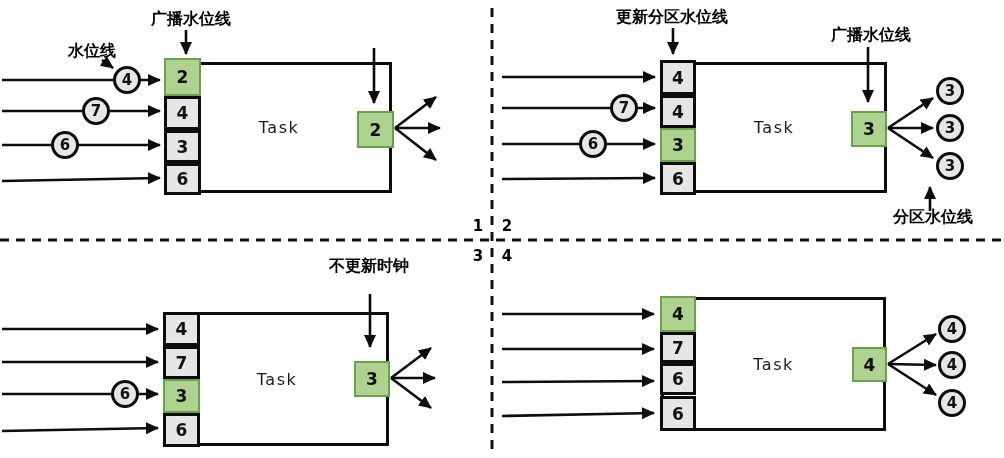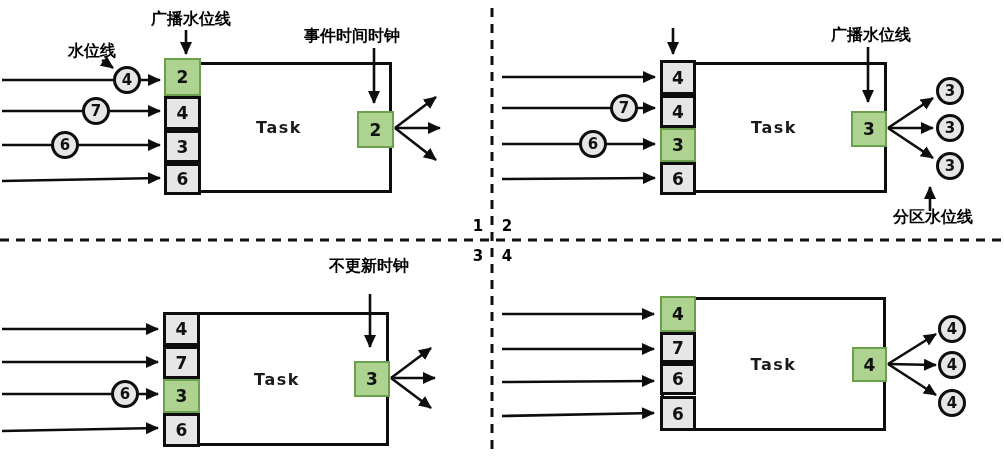--- a/index.html
+++ b/index.html
@@ -3,21 +3,21 @@
 <meta charset="utf-8">
 <style>
   html,body{margin:0;padding:0;background:#fff;}
   .canvas{position:relative;width:1004px;height:458px;background:#ffffff;overflow:hidden;
           font-family:"DejaVu Sans","Liberation Sans",sans-serif;}
   svg.layer{position:absolute;left:0;top:0;width:1004px;height:458px;}
   .ln{stroke:#0d0d0d;stroke-width:2.6;fill:none;marker-end:url(#ah);}
   .dash{stroke:#111;stroke-width:3;stroke-dasharray:9 7;fill:none;}
   .task{position:absolute;box-sizing:border-box;border:3px solid #0d0d0d;background:transparent;
         display:flex;align-items:center;justify-content:center;}
-  .task-label{font-weight:bold;font-size:16px;letter-spacing:1.5px;color:#1a1a1a;}
+  .task-label{font-weight:normal;font-size:16px;letter-spacing:1.5px;color:#1a1a1a;}
   .slot{position:absolute;box-sizing:border-box;border:3px solid #0d0d0d;background:#e7e6e6;
         display:flex;align-items:center;justify-content:center;font-weight:bold;font-size:17px;color:#111;}
   .slot.green{border:2px solid #6ba14c;background:#aed28f;}
   .outbox{position:absolute;box-sizing:border-box;border:2px solid #6ba14c;background:#aed28f;
           display:flex;align-items:center;justify-content:center;font-weight:bold;font-size:17px;color:#111;}
   .circle{position:absolute;width:28px;height:28px;box-sizing:border-box;border:3px solid #0d0d0d;
           border-radius:50%;background:#e7e6e6;display:flex;align-items:center;justify-content:center;
           font-weight:bold;font-size:15px;color:#111;}
   .ann{position:absolute;transform:translate(-50%,-50%);font-weight:bold;font-size:16px;color:#000;white-space:nowrap;}
   .qnum{position:absolute;transform:translate(-50%,-50%);font-weight:bold;font-size:15px;color:#000;}
@@ -90,35 +90,35 @@
   <div class="slot green" style="left:164px;top:58px;width:37px;height:38px">2</div>
   <div class="slot" style="left:164px;top:96px;width:37px;height:34px">4</div>
   <div class="slot" style="left:164px;top:130px;width:37px;height:33px">3</div>
   <div class="slot" style="left:164px;top:163px;width:37px;height:32px">6</div>
   <div class="outbox" style="left:357px;top:111px;width:37px;height:37px">2</div>
   <div class="circle" style="left:113px;top:66px">4</div>
   <div class="circle" style="left:82px;top:97px">7</div>
   <div class="circle" style="left:51px;top:131px">6</div>
   <div class="ann" style="left:92px;top:51px">水位线</div>
   <div class="ann" style="left:191px;top:19px">广播水位线</div>
-  <div class="ann" style="left:352px;top:36px">事件时间时钟</div>
 
   <div class="task" style="left:661px;top:62px;width:226px;height:131px">
     <span class="task-label">Task</span>
   </div>
   <div class="slot" style="left:660px;top:60px;width:36px;height:35px">4</div>
   <div class="slot" style="left:660px;top:95px;width:36px;height:33px">4</div>
   <div class="slot green" style="left:660px;top:128px;width:36px;height:34px">3</div>
   <div class="slot" style="left:660px;top:162px;width:36px;height:33px">6</div>
   <div class="outbox" style="left:851px;top:111px;width:36px;height:36px">3</div>
   <div class="circle" style="left:610px;top:94px">7</div>
   <div class="circle" style="left:579px;top:130px">6</div>
   <div class="circle" style="left:936px;top:77px">3</div>
   <div class="circle" style="left:936px;top:114px">3</div>
   <div class="circle" style="left:936px;top:152px">3</div>
+  <div class="ann" style="left:672px;top:17px">更新分区水位线</div>
   <div class="ann" style="left:871px;top:35px">广播水位线</div>
   <div class="ann" style="left:933px;top:217px">分区水位线</div>
 
   <div class="task" style="left:165px;top:312px;width:224px;height:134px">
     <span class="task-label">Task</span>
   </div>
   <div class="slot" style="left:163px;top:312px;width:37px;height:34px">4</div>
   <div class="slot" style="left:163px;top:346px;width:37px;height:33px">7</div>
   <div class="slot green" style="left:163px;top:379px;width:37px;height:34px">3</div>
   <div class="slot" style="left:163px;top:413px;width:37px;height:34px">6</div>

